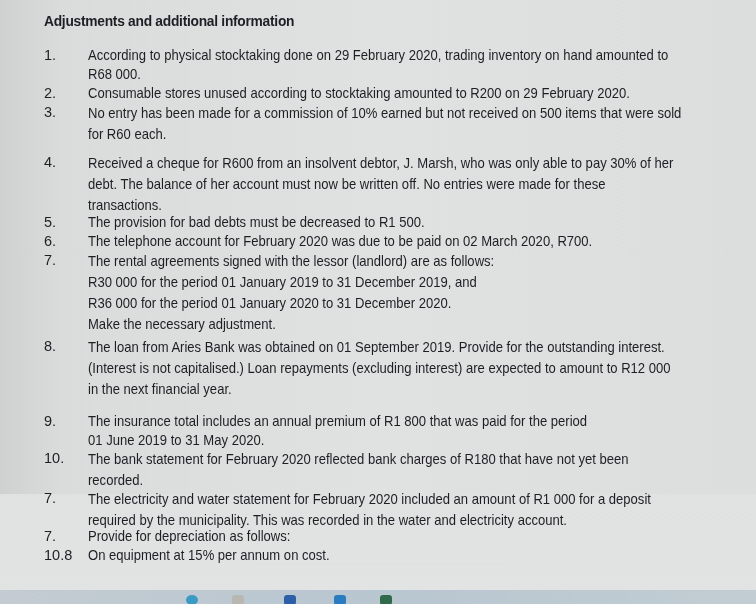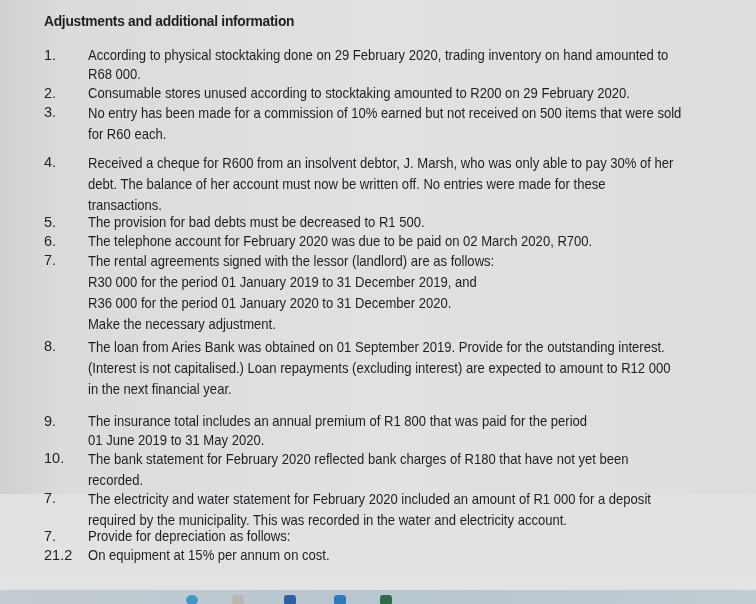--- a/index.html
+++ b/index.html
@@ -115,21 +115,21 @@
           <span class="line">required by the municipality.  This was recorded in the water and electricity account.</span>
         </div>
       </div>
       <div class="item" style="position: absolute; top: 481px; left: 0px;">
         <span class="num">7.</span>
         <div class="body">
           <span class="line">Provide for depreciation as follows:</span>
         </div>
       </div>
       <div class="item" style="position: absolute; top: 500px; left: 0px;">
-        <span class="num">21.2</span>
+        <span class="num">10.8</span>
         <div class="body">
           <span class="line">On equipment at 15% per annum on cost.</span>
         </div>
       </div>
     </div>
 </div>
 
 <div class="taskbar">
   <span class="tb-icon" style="left:186px;background:#3a9bc4;border-radius:50%;"></span>
   <span class="tb-icon" style="left:232px;background:#b8b8b0;"></span>

